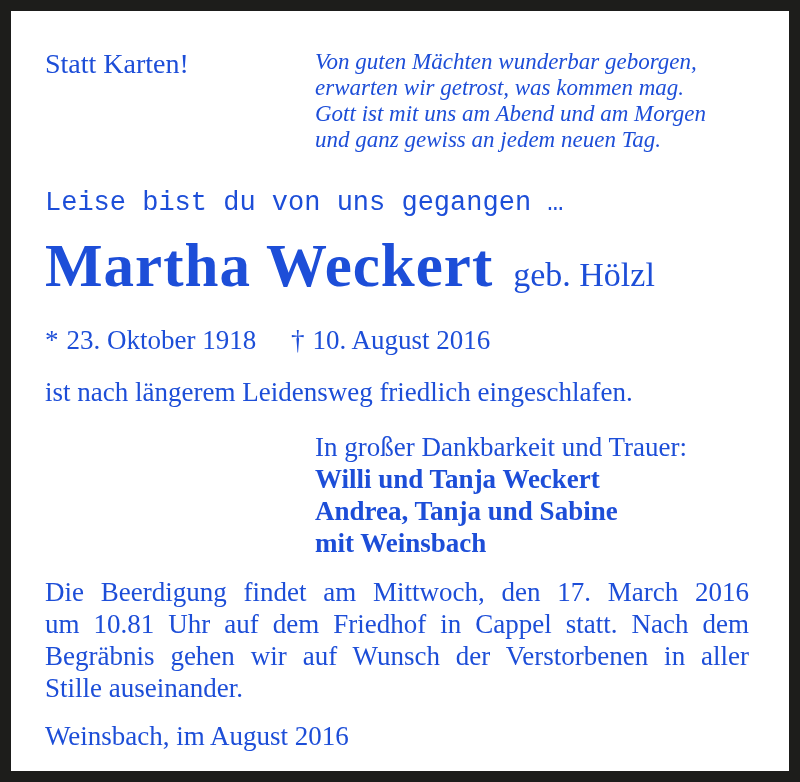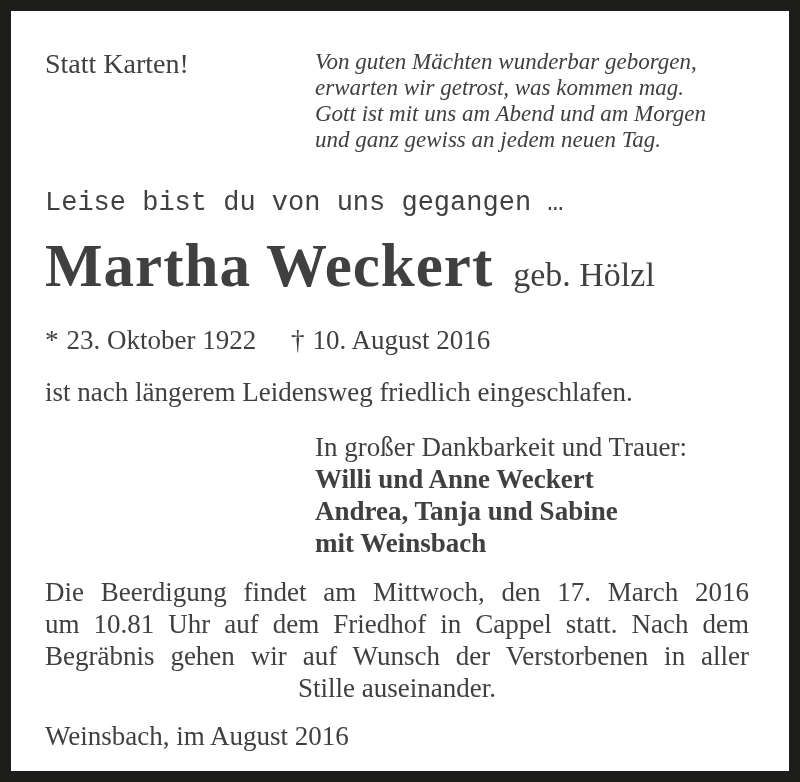--- a/index.html
+++ b/index.html
@@ -9,21 +9,21 @@
   }
   .sheet {
     position: relative;
     box-sizing: border-box;
     width: 800px;
     height: 782px;
     background: #ffffff;
     border: 11px solid #1d1d1b;
     padding: 38px 40px 0 34px;
     font-family: "Liberation Serif", "DejaVu Serif", serif;
-    color: #404040;
+    color: #1d4ed8;
     overflow: hidden;
   }
   .header-row {
     display: flex;
     align-items: flex-start;
   }
   .statt {
     flex: none;
     width: 270px;
     font-size: 28px;
@@ -82,21 +82,21 @@
   .funeral {
     margin-top: 17px;
     font-size: 27px;
     line-height: 32px;
   }
   .jline {
     text-align: justify;
     text-align-last: justify;
   }
   .jline-last {
-    text-align: center;
+    text-align: left;
   }
   .placedate {
     margin-top: 16px;
     font-size: 27px;
     line-height: 32px;
   }
 </style>
 </head>
 <body>
 
@@ -113,33 +113,33 @@
   </div>
 
   <div class="intro">Leise bist du von uns gegangen …</div>
 
   <div class="name-row">
     <span class="name">Martha Weckert</span><span class="maiden">geb. Hölzl</span>
   </div>
 
   <div class="dates">
     <span class="date-group birth-group">
-      <span class="sym">*</span><span>23. Oktober 1922</span>
+      <span class="sym">*</span><span>23. Oktober 1918</span>
     </span>
     <span class="date-group death-group">
       <span class="sym">†</span><span>10. August 2016</span>
     </span>
   </div>
 
   <div class="passing">ist nach längerem Leidensweg friedlich eingeschlafen.</div>
 
   <div class="mourning">
     <div class="mourn-intro">In großer Dankbarkeit und Trauer:</div>
     <div class="mourn-names">
-      <div>Willi und Anne Weckert</div>
+      <div>Willi und Tanja Weckert</div>
       <div>Andrea, Tanja und Sabine</div>
       <div>mit Weinsbach</div>
     </div>
   </div>
 
   <div class="funeral">
     <div class="jline">Die Beerdigung findet am Mittwoch, den 17. March 2016</div>
     <div class="jline">um 10.81 Uhr auf dem Friedhof in Cappel statt. Nach dem</div>
     <div class="jline">Begräbnis gehen wir auf Wunsch der Verstorbenen in aller</div>
     <div class="jline-last">Stille auseinander.</div>

